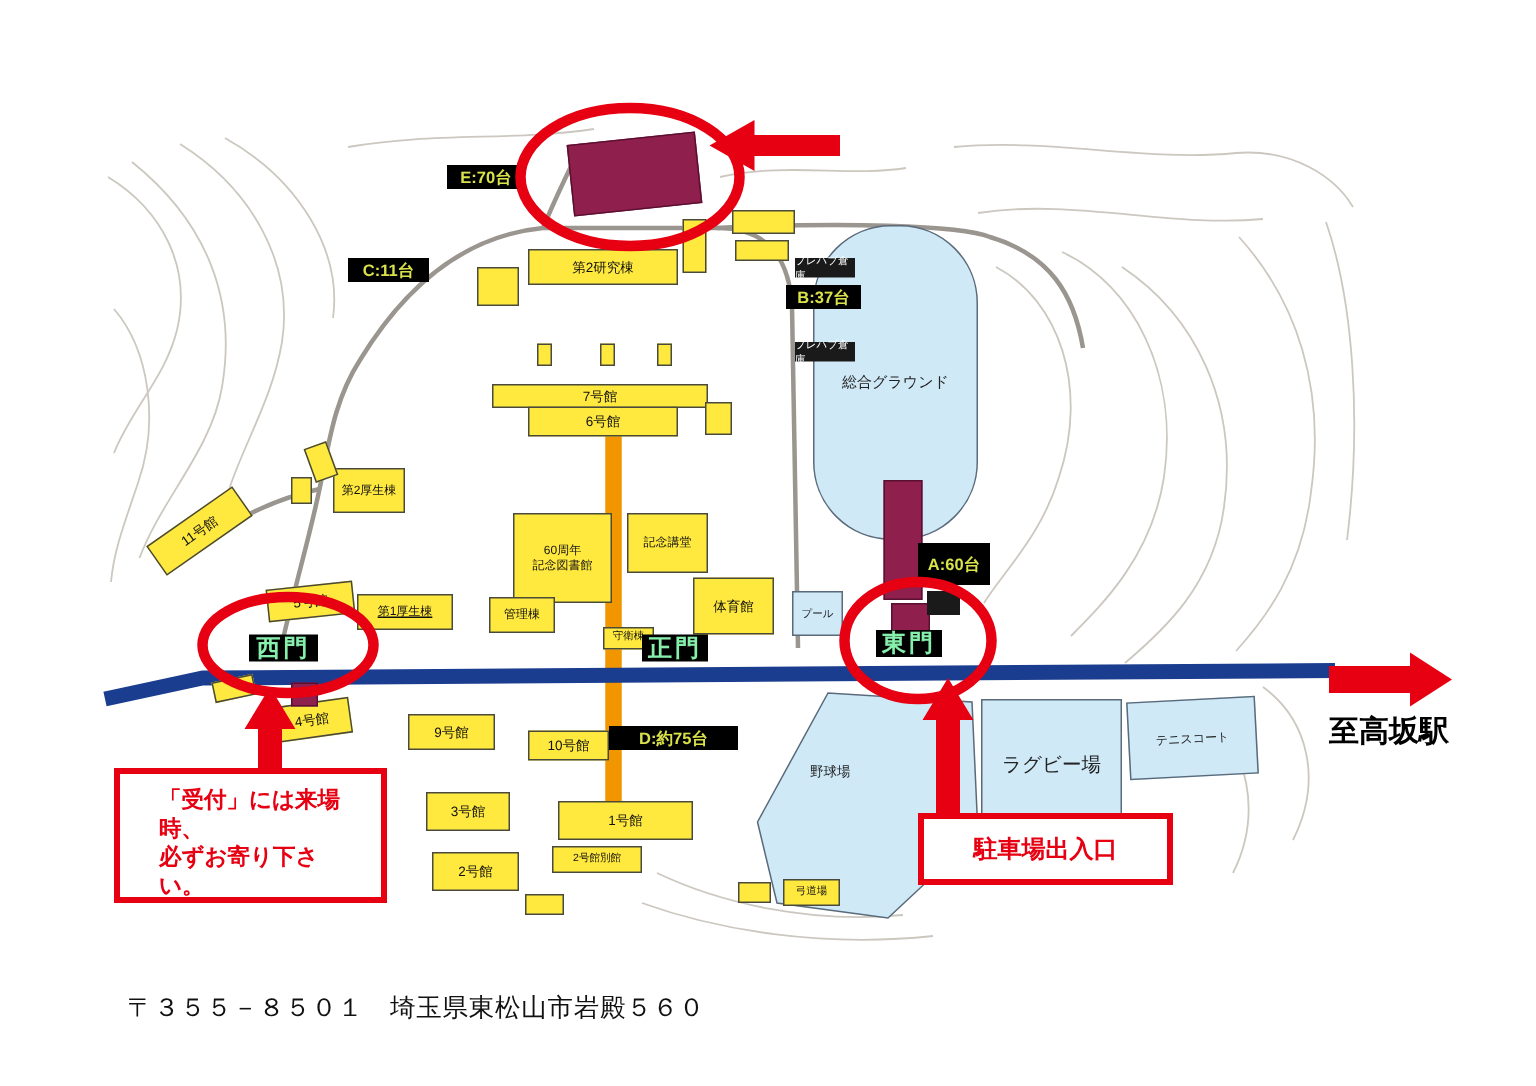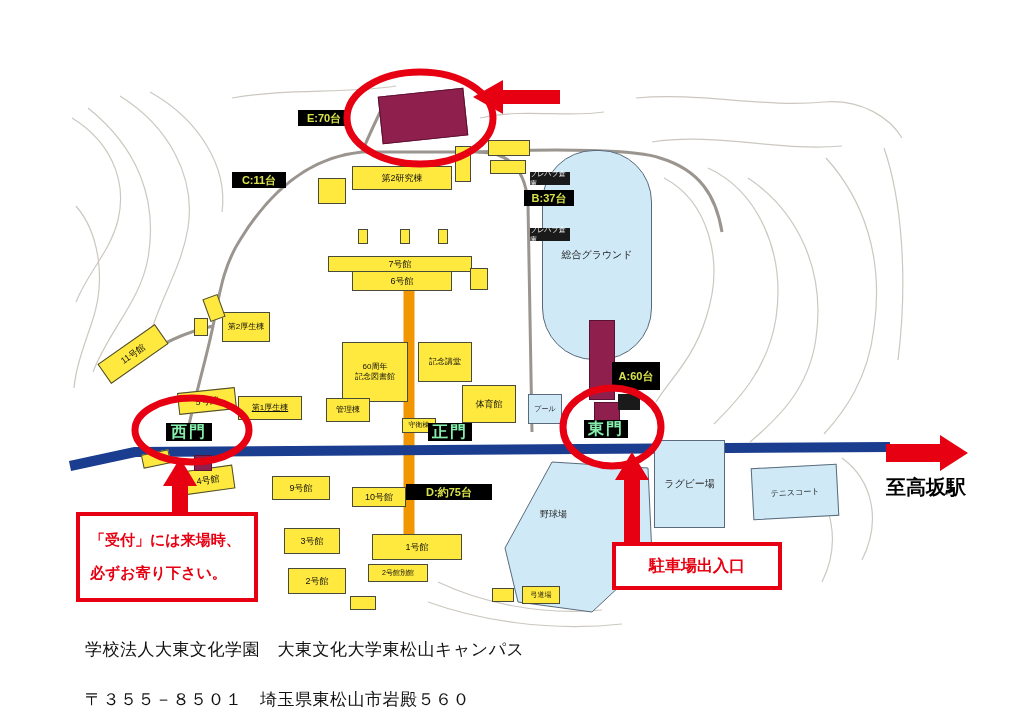--- a/index.html
+++ b/index.html
@@ -25,26 +25,26 @@
   .pk{position:absolute;background:var(--parking,#8F1F4C);border:1px solid #5a1030;z-index:4;box-sizing:border-box;}
   .gate{position:absolute;background:#000;color:#86efac;font-weight:bold;font-size:16px;letter-spacing:2px;
         display:flex;align-items:center;justify-content:center;z-index:20;}
   .pklabel{position:absolute;background:#000;color:#d9e24a;font-weight:bold;font-size:11px;
         display:flex;align-items:center;justify-content:center;z-index:20;white-space:nowrap;}
   .prefab{position:absolute;background:#1a1a1a;color:#fff;font-size:7px;
         display:flex;align-items:center;justify-content:center;z-index:5;}
   .red-note{position:absolute;background:#fff;border:4px solid var(--annotation,#E60012);
         color:var(--annotation,#E60012);font-weight:bold;z-index:35;box-sizing:border-box;}
   #note-visitor{left:562px;top:64px;width:298px;height:40px;display:flex;align-items:center;justify-content:center;font-size:19px;}
-  #note-reception{left:76px;top:512px;width:182px;height:90px;display:flex;flex-direction:column;justify-content:space-around;padding:8px 10px;font-size:15px;}
+  #note-reception{left:76px;top:512px;width:182px;height:90px;display:flex;flex-direction:column;justify-content:space-around;padding:8px 26px;font-size:15px;}
   #note-exit{left:612px;top:542px;width:170px;height:48px;display:flex;align-items:center;justify-content:center;font-size:16px;}
   .station{position:absolute;left:886px;top:474px;font-size:20px;font-weight:bold;color:#000;z-index:35;white-space:nowrap;}
   .footer-line{position:absolute;left:85px;font-size:17px;color:#111;z-index:10;letter-spacing:0.5px;white-space:nowrap;}
   #footer1{top:638px;}
-  #footer2{top:660px;margin-top:28px;}
+  #footer2{top:660px;}
 </style>
 </head>
 <body>
 
 <div id="canvas">
 
   <svg class="svg-layer" width="1024" height="724">
     <g class="contours">
       <path class="contour" d="M72,118 C108,140 128,178 118,220 C110,252 88,272 76,302"></path>
       <path class="contour" d="M88,108 C138,148 158,200 148,258 C141,300 108,332 93,372"></path>
@@ -71,21 +71,21 @@
       <path class="ring" d="M478,152 C560,148 640,150 660,158 C700,170 716,196 722,232"></path>
       <path class="ring" d="M213,326 C186,332 160,344 138,360"></path>
     </g>
     <polygon class="ball" points="505,548 552,462 648,468 652,556 592,612 518,602"></polygon>
     <path class="road-orange" d="M409,282 L409,546"></path>
     <path class="road-blue" d="M70,466 L135,452 L890,447"></path>
   </svg>
 
   <div class="field" style="left:542px;top:150px;width:110px;height:210px;border-radius:52px;">総合グラウンド</div>
   <div class="fieldlabel" style="left:540px;top:508px;width:56px;text-align:left;">野球場</div>
-  <div class="field" style="left:654px;top:440px;width:71px;height:88px;font-size:10px;">ラグビー場</div>
+  <div class="field" style="left:654px;top:466px;width:94px;height:88px;font-size:13px;">ラグビー場</div>
   <div class="field" style="left:752px;top:466px;width:86px;height:52px;font-size:8px;transform:rotate(-3deg);">テニスコート</div>
   <div class="field" style="left:528px;top:394px;width:34px;height:30px;font-size:7px;">プール</div>
 
   <div class="bldg" style="left:352px;top:166px;width:100px;height:24px;">第2研究棟</div>
   <div class="bldg" style="left:328px;top:256px;width:144px;height:16px;">7号館</div>
   <div class="bldg" style="left:352px;top:271px;width:100px;height:20px;">6号館</div>
   <div class="bldg" style="left:222px;top:312px;width:48px;height:30px;font-size:8px;">第2厚生棟</div>
   <div class="bldg" style="left:98px;top:342px;width:70px;height:24px;transform:rotate(-35deg);">11号館</div>
   <div class="bldg" style="left:342px;top:342px;width:66px;height:60px;font-size:8px;">60周年
 記念図書館</div>
@@ -147,16 +147,15 @@
     <polygon class="arrow" points="968,453 940,435 940,444 886,444 886,462 940,462 940,471"></polygon>
   </svg>
 
   <div class="red-note" id="note-reception">
     <div>「受付」には来場時、</div>
     <div>必ずお寄り下さい。</div>
   </div>
   <div class="red-note" id="note-exit">駐車場出入口</div>
   <div class="station">至高坂駅</div>
 
-  <div class="footer-line" id="footer1">学校法人大東文化学園　大東文化大学東松山キャンパス</div>
   <div class="footer-line" id="footer2">〒３５５－８５０１　埼玉県東松山市岩殿５６０</div>
 
 </div>
 
 </body></html>

